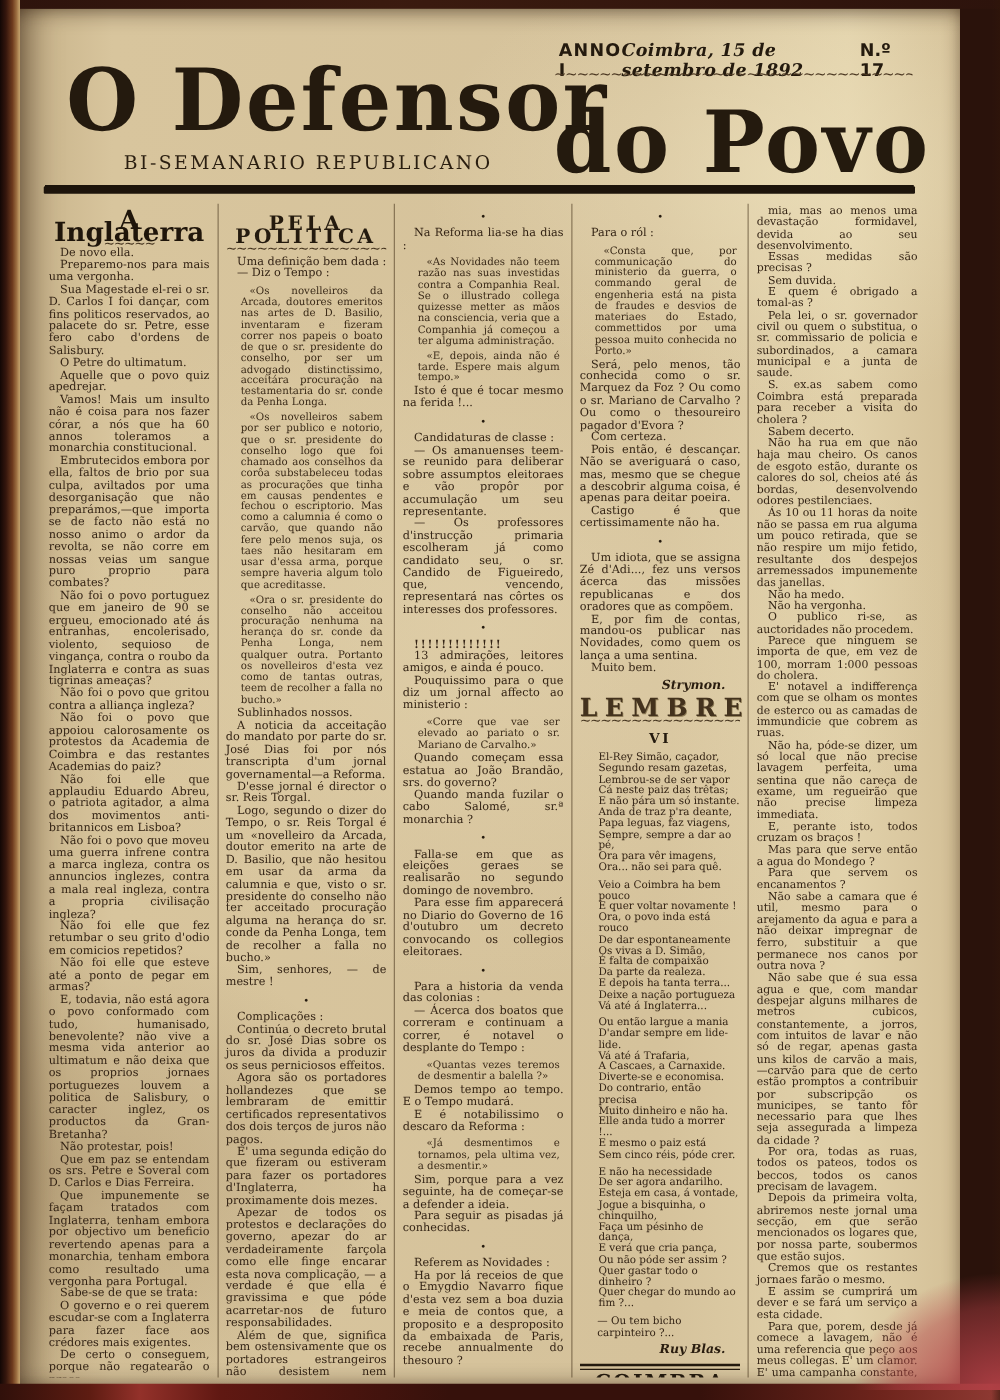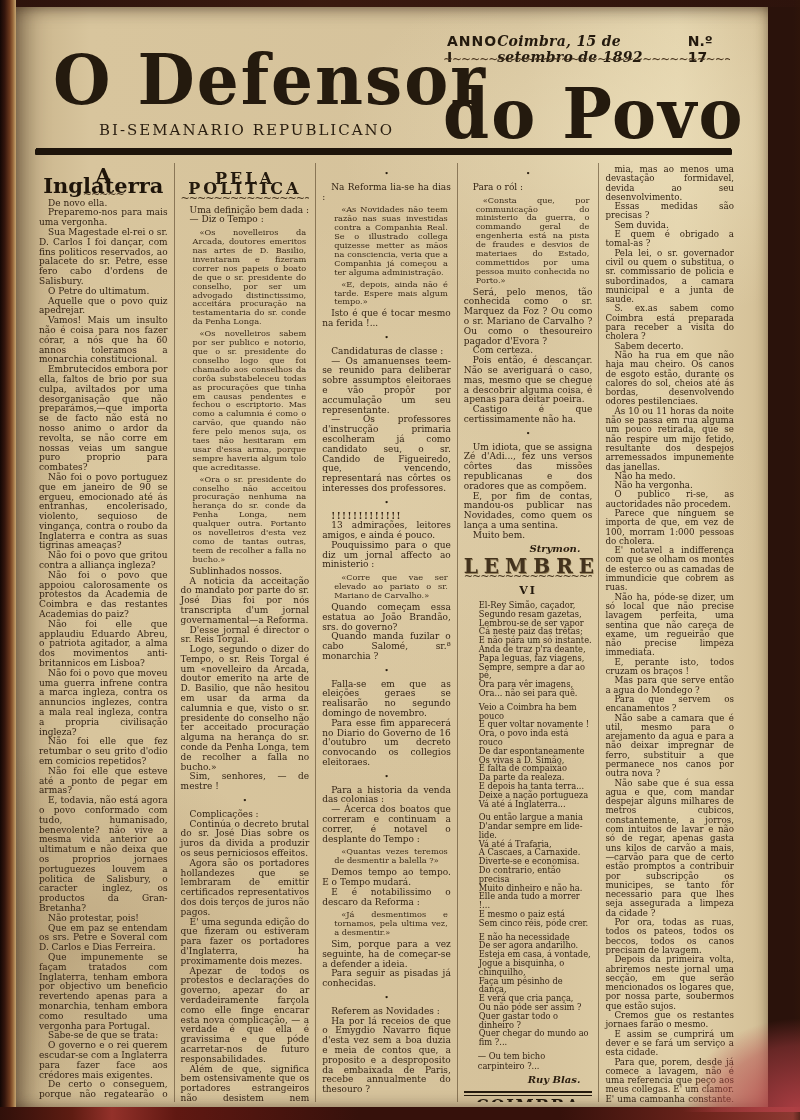--- a/index.html
+++ b/index.html
@@ -172,21 +172,21 @@
       </section>
     <section class="col">
         <div class="star">•</div>
         <p class="par">Para o ról :</p>
         <p class="quote">«Consta que, por communicação do ministerio da guerra, o commando geral de engenheria está na pista de fraudes e desvios de materiaes do Estado, commettidos por uma pessoa muito conhecida no Porto.»</p>
         <p class="par">Será, pelo menos, tão conhecida como o sr. Marquez da Foz ? Ou como o sr. Mariano de Carvalho ? Ou como o thesoureiro pagador d'Evora ?</p>
         <p class="par">Com certeza.</p>
         <p class="par">Pois então, é descançar. Não se averiguará o caso, mas, mesmo que se chegue a descobrir alguma coisa, é apenas para deitar poeira.</p>
         <p class="par">Castigo é que certissimamente não ha.</p>
         <div class="star">•</div>
-        <p class="par">Um idiota, que se assigna Zé d'Adi..., fez uns versos côrtes das missões republicanas e dos oradores que as compõem.</p>
+        <p class="par">Um idiota, que se assigna Zé d'Adi..., fez uns versos ácerca das missões republicanas e dos oradores que as compõem.</p>
         <p class="par">E, por fim de contas, mandou-os publicar nas Novidades, como quem os lança a uma sentina.</p>
         <p class="par">Muito bem.</p>
         <div class="sig">Strymon.</div>
         <div class="h-lembretes">LEMBRETES</div>
         <div class="wavy"></div>
         <div class="sub-roman">VI</div>
         <div class="stanza">
           <div class="vline">El-Rey Simão, caçador,</div>
           <div class="vline">Segundo resam gazetas,</div>
           <div class="vline">Lembrou-se de ser vapor</div>

